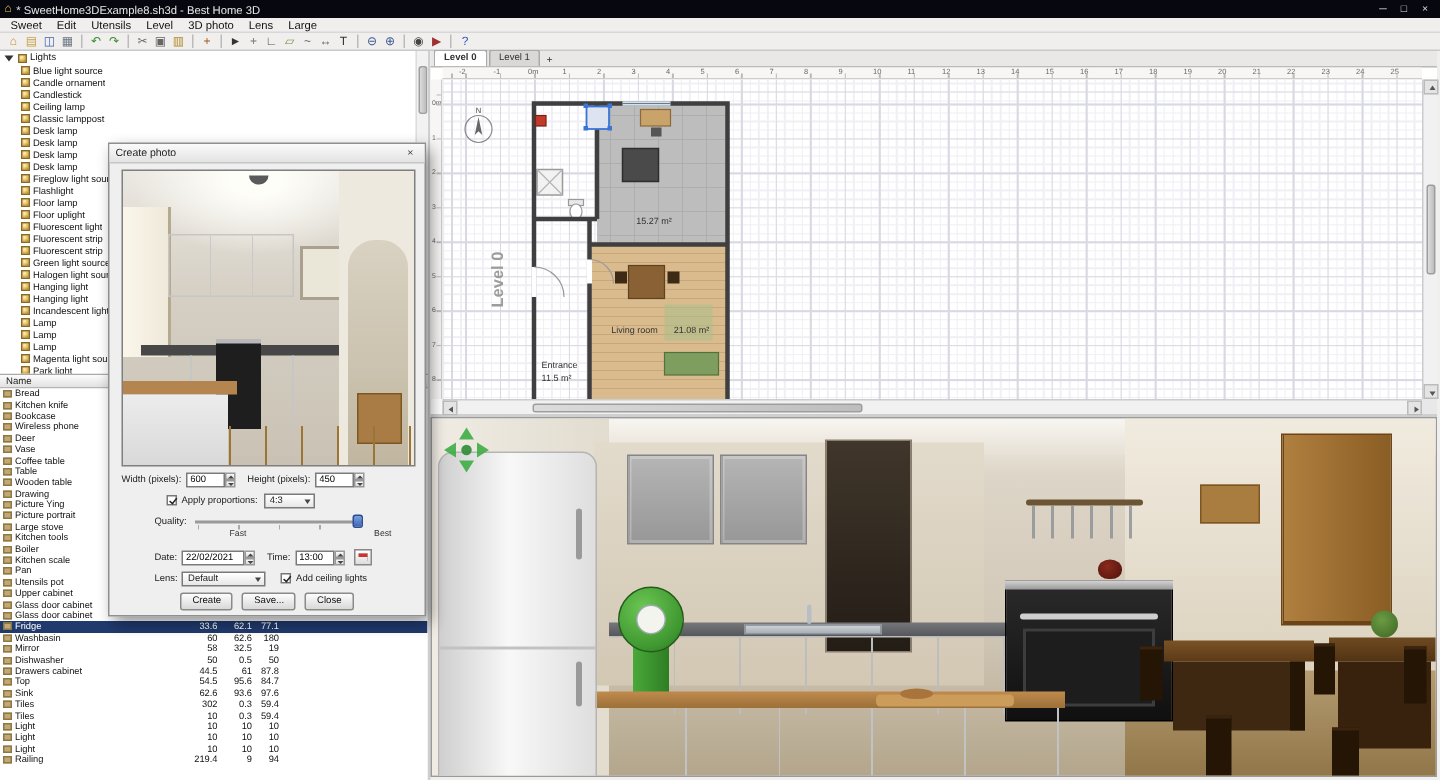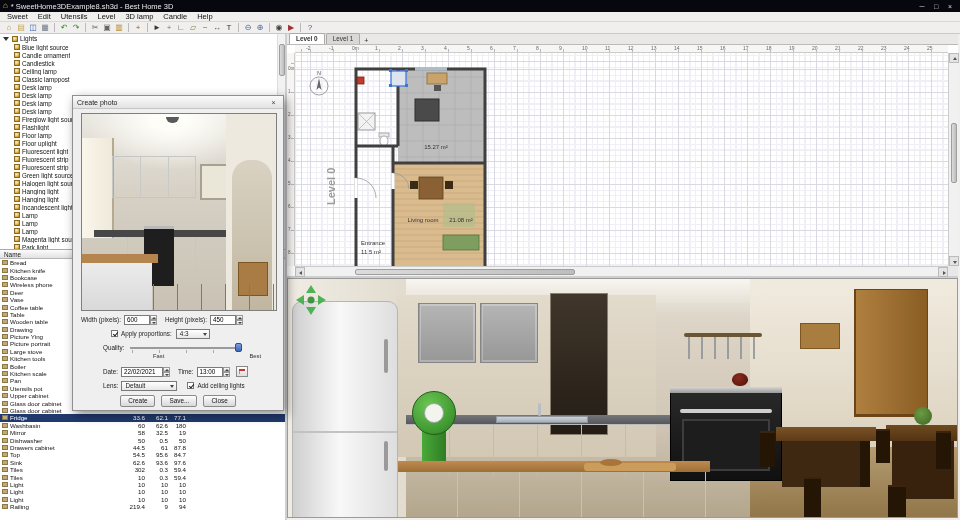--- a/index.html
+++ b/index.html
@@ -160,23 +160,23 @@
       <span class="wbtn">□</span>
       <span class="wbtn">×</span>
     </span>
   </div>
 
   <div class="menubar">
       <span class="mitem">Sweet</span>
       <span class="mitem">Edit</span>
       <span class="mitem">Utensils</span>
       <span class="mitem">Level</span>
-      <span class="mitem">3D lamp</span>
-      <span class="mitem">Candle</span>
-      <span class="mitem">Help</span>
+      <span class="mitem">3D photo</span>
+      <span class="mitem">Lens</span>
+      <span class="mitem">Large</span>
     </div>
 
   <div class="toolbar">
       <span class="tbtn">
         <span class="tglyph" style="color: rgb(200, 145, 42);">⌂</span>
       </span>
       <span class="tbtn">
         <span class="tglyph" style="color: rgb(200, 162, 74);">▤</span>
       </span>
       <span class="tbtn">

